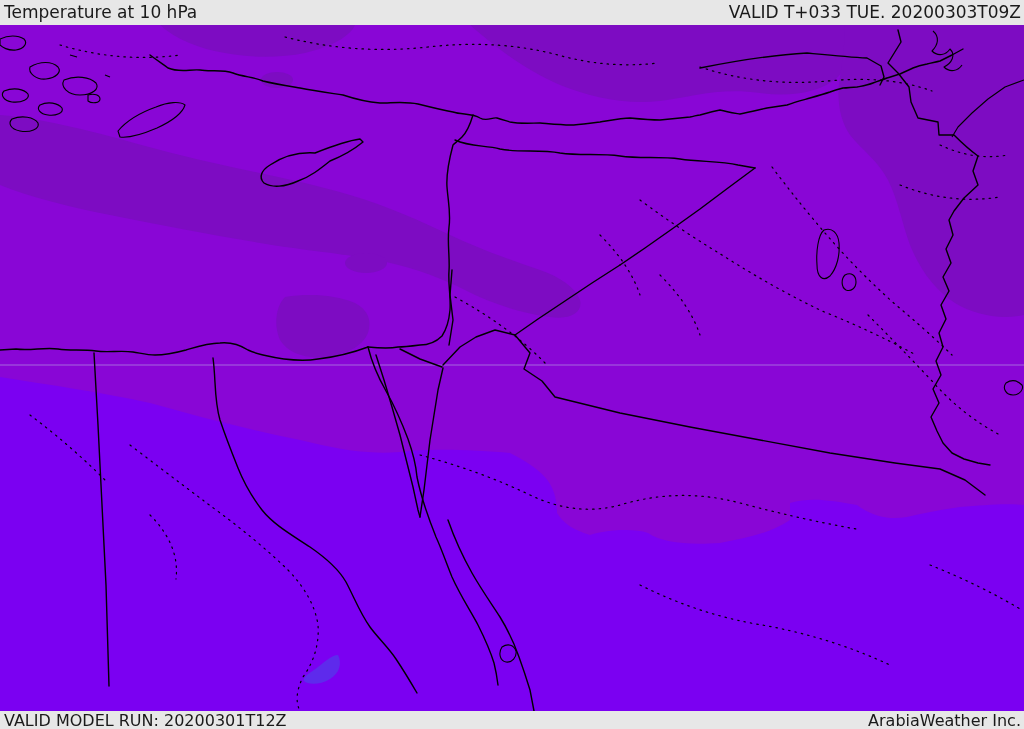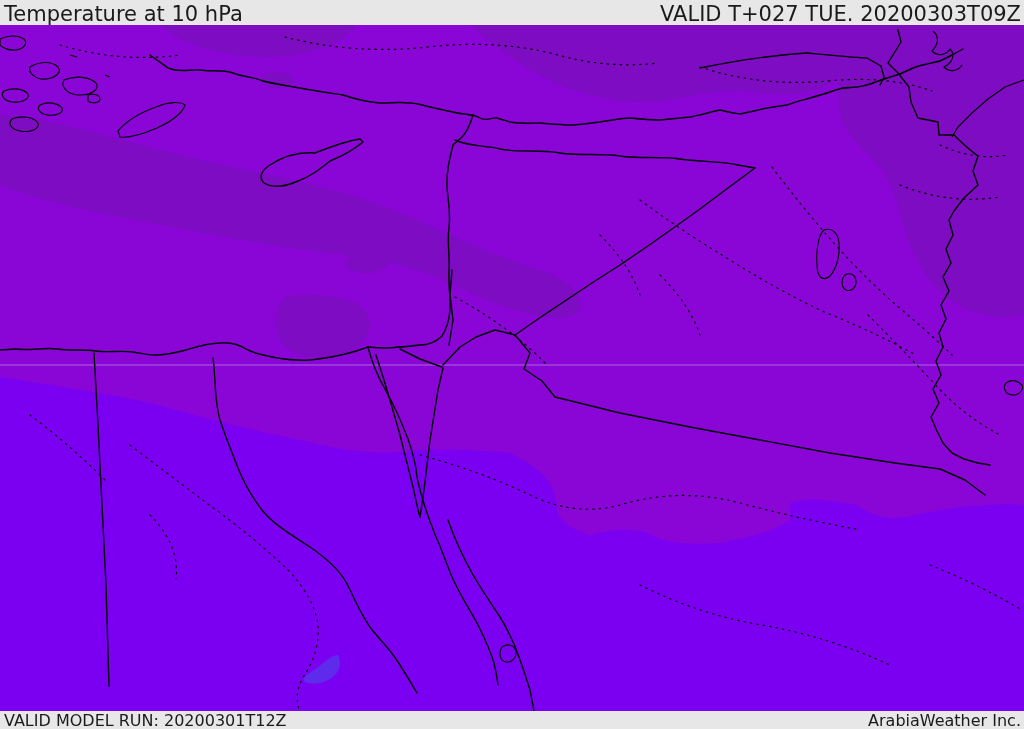--- a/index.html
+++ b/index.html
@@ -2,21 +2,21 @@
 <html style="--c-bar: #E7E7E7; --c-text: #1A1A1A; --c-base: #8906D6; --c-dark: #7D0CC2; --c-bright: #7B00F2; --c-blue: #5E2AEC; --c-line: #000000; --c-grat: #AD7FE0;"><head>
 <meta charset="utf-8">
 <style>
   html,body{margin:0;padding:0;background:#fff;}
   #screen{position:relative;width:1024px;height:729px;overflow:hidden;
           font-family:"DejaVu Sans","Liberation Sans",sans-serif;}
   .bar{position:absolute;left:0;width:1024px;background:var(--c-bar,#E7E7E7);}
   #topbar{top:0;height:25px;}
   #bottombar{top:711px;height:18px;}
   .bar .lbl{position:absolute;color:var(--c-text,#1a1a1a);white-space:nowrap;}
-  #topbar .lbl{font-size:21px;top:2px;}
+  #topbar .lbl{font-size:17px;top:2px;}
   #bottombar .lbl{font-size:16px;top:0px;}
   .left-lbl{left:4px;}
   .right-lbl{right:3px;}
   #mapwrap{position:absolute;top:25px;left:0;width:1024px;height:686px;}
   svg{display:block;}
   .field-base{fill:var(--c-base,#8906D6);}
   .field-dark{fill:var(--c-dark,#7D0CC2);}
   .field-bright{fill:var(--c-bright,#7B00F2);}
   .field-blue{fill:var(--c-blue,#5E2AEC);}
   .ln{fill:none;stroke:var(--c-line,#000);stroke-width:1.4;stroke-linejoin:round;stroke-linecap:round;}
@@ -24,21 +24,21 @@
   .wadi{fill:none;stroke:var(--c-line,#000);stroke-width:1.2;stroke-dasharray:1.5 5;stroke-linecap:round;}
   .grat{stroke:var(--c-grat,#AD7FE0);stroke-width:1;opacity:.8;}
 </style>
 </head>
 <body>
 
 <div id="screen">
 
   <div id="topbar" class="bar">
     <span class="lbl left-lbl">Temperature at 10 hPa</span>
-    <span class="lbl right-lbl">VALID T+027 TUE. 20200303T09Z</span>
+    <span class="lbl right-lbl">VALID T+033 TUE. 20200303T09Z</span>
   </div>
 
   <div id="mapwrap">
     <svg width="1024" height="686" viewBox="0 0 1024 686">
 
       <g>
         <rect class="field-base" x="0" y="0" width="1024" height="686"></rect>
 
         <path class="field-bright" d="M 0,352 C 50,360 100,367 150,378 C 200,392 250,405 300,415 C 330,422 360,430 400,427
              C 430,423 477,425 510,428 C 543,445 557,458 557,488 C 563,498 573,505 590,510

